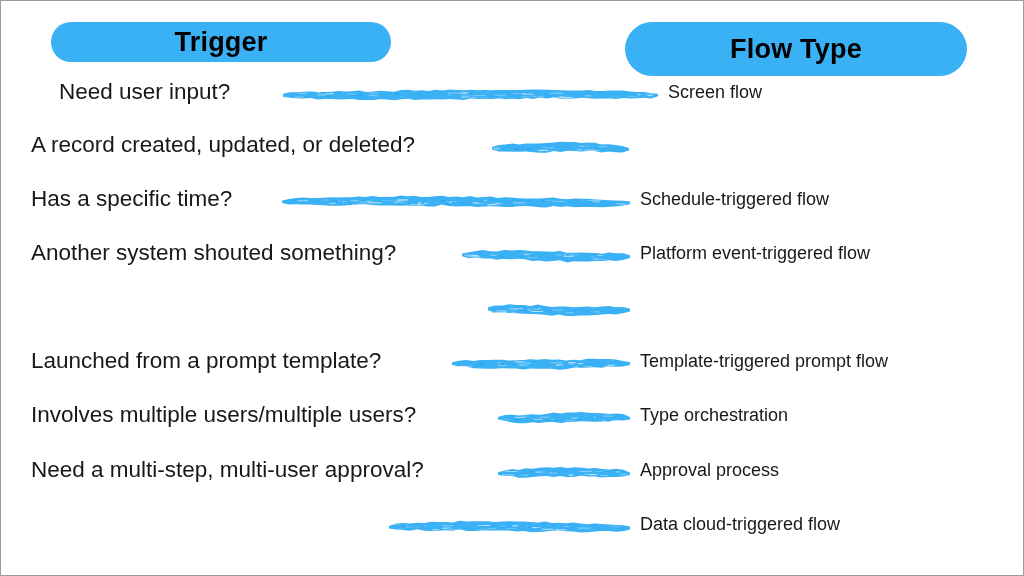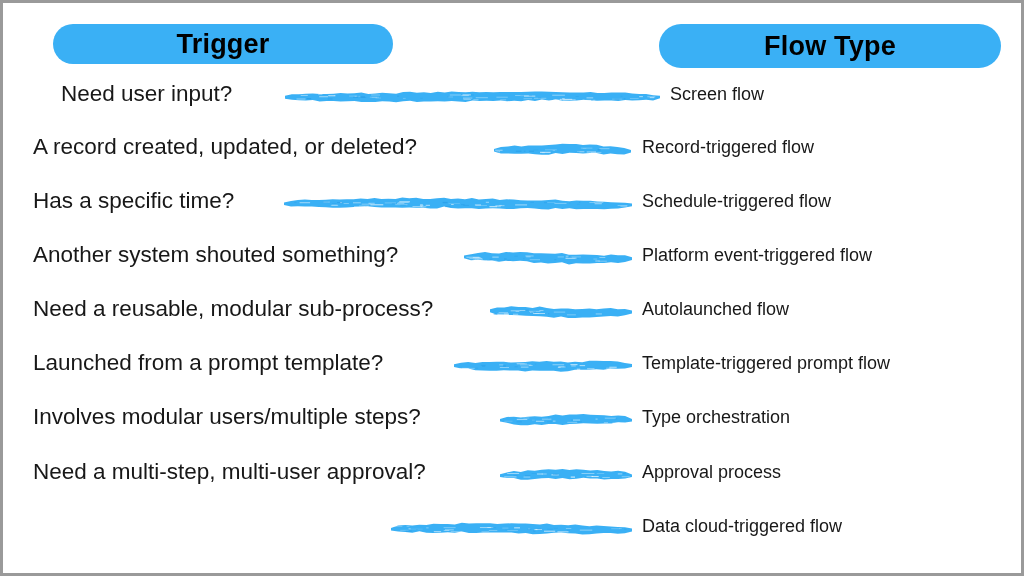--- a/index.html
+++ b/index.html
@@ -8,21 +8,21 @@
     background: #ffffff;
   }
   body {
     font-family: "Liberation Sans", sans-serif;
   }
   #slide {
     position: relative;
     width: 1024px;
     height: 576px;
     background: #ffffff;
-    border: 3px solid #0369a1;
+    border: 1px solid #0369a1;
     box-sizing: border-box;
     overflow: hidden;
   }
 
   
   .pill {
     position: absolute;
     display: flex;
     align-items: center;
     justify-content: center;
@@ -33,24 +33,24 @@
     letter-spacing: 0.2px;
     white-space: nowrap;
   }
   #pill-trigger {
     left: 50px;
     top: 21px;
     width: 340px;
     height: 40px;
   }
   #pill-flowtype {
-    left: 656px;
+    left: 624px;
     top: 21px;
     width: 342px;
-    height: 44px;
+    height: 54px;
   }
 
   
   .row {
     position: absolute;
     left: 0;
     width: 1024px;
     height: 36px;
   }
   .trigger-label {
@@ -181,21 +181,20 @@
             <rect x="92.7" y="10.5" width="9.3" height="0.97" fill="#ffffff" opacity="0.57"></rect>
             <rect x="46.0" y="10.8" width="10.6" height="1.05" fill="#ffffff" opacity="0.68"></rect>
             <rect x="34.9" y="9.7" width="5.1" height="1.00" fill="#1f93e0" opacity="0.47"></rect>
             <rect x="29.9" y="9.7" width="1.5" height="1.15" fill="#1f93e0" opacity="0.33"></rect>
             <rect x="103.6" y="8.1" width="2.9" height="1.39" fill="#1f93e0" opacity="0.50"></rect>
             <rect x="39.7" y="8.6" width="4.8" height="0.75" fill="#1f93e0" opacity="0.21"></rect>
             <rect x="2.6" y="10.5" width="2.5" height="0.87" fill="#1f93e0" opacity="0.49"></rect>
             <rect x="21.9" y="9.7" width="5.5" height="1.10" fill="#1f93e0" opacity="0.47"></rect>
           </svg>
         </div>
-        <div class="flow-label">Record-triggered flow</div>
       </div>
       <div class="row" style="top: 180px;">
         <div class="trigger-label">Has a specific time?</div>
         <div class="stroke" style="left: 281px; width: 348px;">
           <svg viewBox="0 0 348 16" preserveAspectRatio="none">
             <path d="M0.0,7.4 L7.0,6.1 L13.9,5.0 L20.9,4.5 L27.8,4.9 L34.8,5.1 L41.8,4.7 L48.7,4.3 L55.7,4.6 L62.6,4.2 L69.6,4.3 L76.6,3.5 L83.5,4.0 L90.5,3.0 L97.4,3.9 L104.4,3.8 L111.4,3.9 L118.3,2.6 L125.3,3.3 L132.2,2.7 L139.2,4.0 L146.2,4.1 L153.1,3.3 L160.1,2.8 L167.0,4.0 L174.0,3.4 L181.0,4.3 L187.9,3.0 L194.9,4.4 L201.8,4.1 L208.8,3.5 L215.8,5.1 L222.7,4.3 L229.7,4.5 L236.6,5.2 L243.6,5.5 L250.6,5.4 L257.5,5.4 L264.5,4.9 L271.4,4.6 L278.4,5.7 L285.4,6.3 L292.3,5.6 L299.3,5.8 L306.2,5.7 L313.2,6.5 L320.2,6.7 L327.1,7.3 L334.1,7.4 L341.0,7.7 L348.0,8.5 L348.0,11.2 L341.0,12.4 L334.1,13.5 L327.1,13.7 L320.2,14.3 L313.2,13.9 L306.2,14.0 L299.3,13.9 L292.3,14.2 L285.4,13.2 L278.4,13.9 L271.4,13.1 L264.5,14.4 L257.5,14.3 L250.6,13.5 L243.6,13.1 L236.6,13.2 L229.7,14.0 L222.7,13.9 L215.8,13.4 L208.8,13.3 L201.8,13.4 L194.9,14.0 L187.9,13.2 L181.0,13.2 L174.0,13.4 L167.0,12.9 L160.1,11.6 L153.1,13.4 L146.2,13.5 L139.2,12.8 L132.2,12.8 L125.3,12.5 L118.3,12.8 L111.4,12.5 L104.4,12.6 L97.4,12.6 L90.5,12.0 L83.5,11.3 L76.6,11.7 L69.6,11.9 L62.6,12.6 L55.7,12.7 L48.7,12.7 L41.8,12.3 L34.8,12.0 L27.8,11.6 L20.9,11.6 L13.9,11.3 L7.0,11.5 L0.0,9.9 Z" fill="#3ab0f5"></path>
             <rect x="136.5" y="11.5" width="5.8" height="0.78" fill="#ffffff" opacity="0.60"></rect>
             <rect x="113.7" y="7.3" width="11.0" height="0.52" fill="#ffffff" opacity="0.57"></rect>
             <rect x="263.3" y="7.1" width="8.0" height="0.51" fill="#ffffff" opacity="0.32"></rect>
             <rect x="305.4" y="7.1" width="5.4" height="0.91" fill="#ffffff" opacity="0.34"></rect>
@@ -283,21 +282,20 @@
             <rect x="59.0" y="8.9" width="1.5" height="1.23" fill="#1f93e0" opacity="0.22"></rect>
             <rect x="104.0" y="7.6" width="4.0" height="1.23" fill="#1f93e0" opacity="0.31"></rect>
             <rect x="110.9" y="9.0" width="4.2" height="0.91" fill="#1f93e0" opacity="0.21"></rect>
             <rect x="42.6" y="10.7" width="3.9" height="1.31" fill="#1f93e0" opacity="0.34"></rect>
             <rect x="25.6" y="9.8" width="2.8" height="0.86" fill="#1f93e0" opacity="0.42"></rect>
           </svg>
         </div>
         <div class="flow-label">Platform event-triggered flow</div>
       </div>
       <div class="row" style="top: 288px;">
-        <div class="trigger-label">Need a reusable, modular sub-process?</div>
         <div class="stroke" style="left: 487px; width: 142px;">
           <svg viewBox="0 0 142 16" preserveAspectRatio="none">
             <path d="M0.0,6.3 L7.1,4.6 L14.2,4.5 L21.3,3.3 L28.4,4.0 L35.5,4.0 L42.6,5.0 L49.7,3.6 L56.8,5.1 L63.9,5.9 L71.0,5.4 L78.1,5.6 L85.2,6.2 L92.3,6.1 L99.4,5.6 L106.5,6.3 L113.6,5.5 L120.7,4.9 L127.8,6.2 L134.9,5.9 L142.0,7.6 L142.0,10.5 L134.9,12.3 L127.8,13.6 L120.7,12.9 L113.6,13.4 L106.5,14.1 L99.4,14.4 L92.3,14.6 L85.2,14.9 L78.1,14.9 L71.0,13.6 L63.9,14.8 L56.8,13.7 L49.7,13.3 L42.6,12.9 L35.5,12.8 L28.4,12.3 L21.3,12.0 L14.2,12.1 L7.1,11.7 L0.0,9.2 Z" fill="#3ab0f5"></path>
             <rect x="29.9" y="7.0" width="5.5" height="0.71" fill="#ffffff" opacity="0.62"></rect>
             <rect x="13.9" y="10.5" width="4.6" height="1.01" fill="#ffffff" opacity="0.49"></rect>
             <rect x="63.8" y="8.7" width="11.4" height="0.74" fill="#ffffff" opacity="0.47"></rect>
             <rect x="8.6" y="9.2" width="9.5" height="0.73" fill="#ffffff" opacity="0.46"></rect>
             <rect x="20.7" y="7.4" width="9.5" height="0.86" fill="#ffffff" opacity="0.52"></rect>
             <rect x="23.0" y="10.8" width="5.2" height="0.75" fill="#ffffff" opacity="0.60"></rect>
             <rect x="25.6" y="8.0" width="3.4" height="0.78" fill="#ffffff" opacity="0.41"></rect>
@@ -309,21 +307,20 @@
             <rect x="76.9" y="11.5" width="9.0" height="0.75" fill="#ffffff" opacity="0.43"></rect>
             <rect x="49.4" y="7.4" width="4.1" height="0.65" fill="#ffffff" opacity="0.63"></rect>
             <rect x="43.1" y="10.1" width="11.9" height="0.83" fill="#ffffff" opacity="0.66"></rect>
             <rect x="58.0" y="10.3" width="1.4" height="0.89" fill="#1f93e0" opacity="0.43"></rect>
             <rect x="3.7" y="10.8" width="2.7" height="0.93" fill="#1f93e0" opacity="0.46"></rect>
             <rect x="40.8" y="8.9" width="2.5" height="0.95" fill="#1f93e0" opacity="0.27"></rect>
             <rect x="35.2" y="6.6" width="3.4" height="1.13" fill="#1f93e0" opacity="0.30"></rect>
             <rect x="42.9" y="8.1" width="3.1" height="1.12" fill="#1f93e0" opacity="0.27"></rect>
           </svg>
         </div>
-        <div class="flow-label">Autolaunched flow</div>
       </div>
       <div class="row" style="top: 342px;">
         <div class="trigger-label">Launched from a prompt template?</div>
         <div class="stroke" style="left: 451px; width: 178px;">
           <svg viewBox="0 0 178 16" preserveAspectRatio="none">
             <path d="M0.0,7.2 L7.1,5.8 L14.2,4.9 L21.4,6.1 L28.5,5.0 L35.6,5.0 L42.7,4.7 L49.8,4.8 L57.0,5.6 L64.1,5.3 L71.2,5.0 L78.3,4.3 L85.4,4.7 L92.6,4.1 L99.7,4.7 L106.8,4.5 L113.9,5.4 L121.0,4.7 L128.2,5.2 L135.3,3.7 L142.4,3.7 L149.5,4.1 L156.6,4.0 L163.8,4.4 L170.9,5.9 L178.0,7.0 L178.0,9.9 L170.9,11.5 L163.8,11.8 L156.6,11.4 L149.5,12.8 L142.4,12.2 L135.3,12.8 L128.2,12.8 L121.0,12.8 L113.9,14.2 L106.8,14.8 L99.7,13.8 L92.6,13.7 L85.4,13.7 L78.3,13.5 L71.2,14.5 L64.1,13.5 L57.0,13.6 L49.8,13.3 L42.7,13.8 L35.6,13.8 L28.5,13.6 L21.4,13.3 L14.2,11.5 L7.1,11.4 L0.0,10.0 Z" fill="#3ab0f5"></path>
             <rect x="155.4" y="9.7" width="7.3" height="1.13" fill="#ffffff" opacity="0.59"></rect>
             <rect x="152.2" y="10.7" width="4.2" height="1.06" fill="#ffffff" opacity="0.38"></rect>
             <rect x="103.8" y="10.2" width="2.8" height="0.60" fill="#ffffff" opacity="0.64"></rect>
             <rect x="74.9" y="8.2" width="3.7" height="0.66" fill="#ffffff" opacity="0.55"></rect>
@@ -348,21 +345,21 @@
             <rect x="49.1" y="8.4" width="2.7" height="1.25" fill="#1f93e0" opacity="0.47"></rect>
             <rect x="26.9" y="7.8" width="4.7" height="1.05" fill="#1f93e0" opacity="0.25"></rect>
             <rect x="60.6" y="9.3" width="3.2" height="0.88" fill="#1f93e0" opacity="0.33"></rect>
             <rect x="80.9" y="6.7" width="1.3" height="0.61" fill="#1f93e0" opacity="0.28"></rect>
             <rect x="110.2" y="9.1" width="2.3" height="1.10" fill="#1f93e0" opacity="0.30"></rect>
           </svg>
         </div>
         <div class="flow-label">Template-triggered prompt flow</div>
       </div>
       <div class="row" style="top: 396px;">
-        <div class="trigger-label">Involves modular users/multiple steps?</div>
+        <div class="trigger-label">Involves multiple users/multiple users?</div>
         <div class="stroke" style="left: 497px; width: 132px;">
           <svg viewBox="0 0 132 16" preserveAspectRatio="none">
             <path d="M0.0,8.0 L6.9,6.0 L13.9,5.7 L20.8,6.4 L27.8,5.7 L34.7,5.3 L41.7,5.7 L48.6,4.9 L55.6,3.6 L62.5,4.5 L69.5,3.5 L76.4,3.4 L83.4,3.1 L90.3,3.7 L97.3,4.0 L104.2,4.2 L111.2,5.0 L118.1,4.5 L125.1,5.0 L132.0,8.0 L132.0,10.6 L125.1,11.6 L118.1,11.2 L111.2,12.6 L104.2,12.5 L97.3,12.7 L90.3,12.4 L83.4,12.2 L76.4,12.8 L69.5,12.9 L62.5,14.0 L55.6,13.0 L48.6,13.0 L41.7,14.0 L34.7,13.3 L27.8,14.2 L20.8,14.2 L13.9,13.4 L6.9,11.7 L0.0,10.5 Z" fill="#3ab0f5"></path>
             <rect x="103.9" y="11.3" width="4.1" height="0.85" fill="#ffffff" opacity="0.42"></rect>
             <rect x="67.3" y="10.9" width="10.0" height="0.80" fill="#ffffff" opacity="0.42"></rect>
             <rect x="104.8" y="6.8" width="11.3" height="0.57" fill="#ffffff" opacity="0.65"></rect>
             <rect x="41.9" y="7.7" width="9.5" height="0.87" fill="#ffffff" opacity="0.45"></rect>
             <rect x="4.3" y="9.8" width="8.2" height="0.66" fill="#ffffff" opacity="0.29"></rect>
             <rect x="112.5" y="11.6" width="7.7" height="1.17" fill="#ffffff" opacity="0.55"></rect>
             <rect x="23.4" y="6.4" width="5.9" height="1.18" fill="#ffffff" opacity="0.25"></rect>

